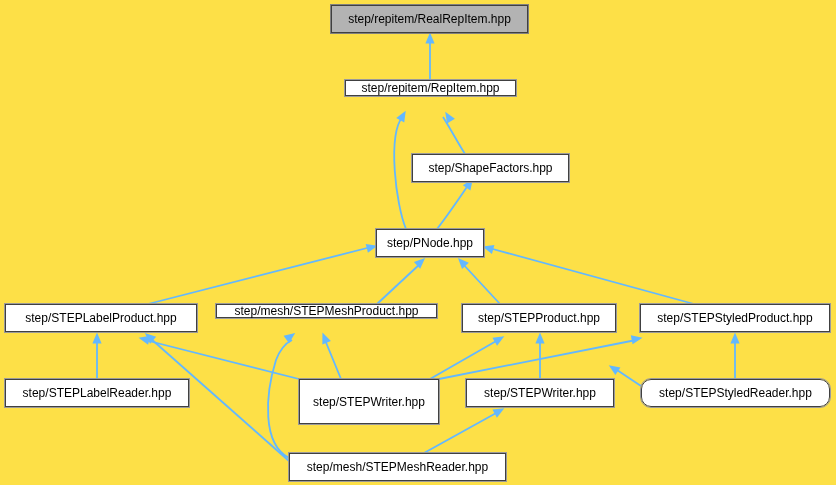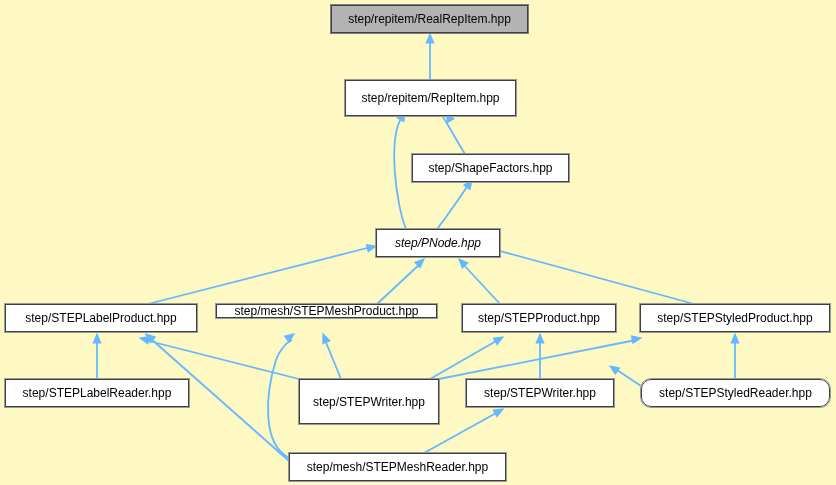--- a/index.html
+++ b/index.html
@@ -46,21 +46,21 @@
   }
   .node-label {
     display: block;
     line-height: 1;
     padding: 0 6px;
   }
 </style>
 </head>
 <body>
 
-<div id="graph-canvas" style="background: #fef9c3;">
+<div id="graph-canvas" style="background: #fde047;">
   <svg class="edge-layer" viewBox="0 0 836 485" xmlns="http://www.w3.org/2000/svg">
       <path d="M430,80 L430,40" fill="none" stroke="#63b8ff" stroke-width="1.8"></path>
       <polygon points="430,32.5 434.6,43.5 425.4,43.5" fill="#63b8ff"></polygon>
       <path d="M406,229 C396,205 387,135 403,116" fill="none" stroke="#63b8ff" stroke-width="1.8"></path>
       <polygon points="405.7494677461699,110.70065474278351 404.2380297297211,122.52755438395886 396.2687121521267,117.93081887411674" fill="#63b8ff"></polygon>
       <path d="M465,154 C458,143 450,128 443,117" fill="none" stroke="#63b8ff" stroke-width="1.8"></path>
       <polygon points="445.21524121777844,111.72165980516681 454.8903822182249,118.68956096846418 447.0498956899146,123.50274816608962" fill="#63b8ff"></polygon>
       <path d="M437,229 C448,215 460,197 469,184" fill="none" stroke="#63b8ff" stroke-width="1.8"></path>
       <polygon points="472.8504234303387,178.76437061012174 470.4032484034814,190.43361798893443 462.8247214788948,185.2176876161903" fill="#63b8ff"></polygon>
       <path d="M148,304 L371,247" fill="none" stroke="#63b8ff" stroke-width="1.8"></path>
@@ -90,27 +90,27 @@
       <path d="M289,458 C262,444 265,395 276,360 C281,347 288,342 292,340" fill="none" stroke="#63b8ff" stroke-width="1.8"></path>
       <polygon points="295.21532372958353,333.120802506651 288.9991553589078,343.29524356193315 283.6067440663673,335.84125802048743" fill="#63b8ff"></polygon>
       <path d="M424,453 L498,412" fill="none" stroke="#63b8ff" stroke-width="1.8"></path>
       <polygon points="504.3120717640796,408.27304217047686 496.9195495047002,417.62775299682426 492.4608748169581,409.58037951046936" fill="#63b8ff"></polygon>
       <path d="M289,461 L150,338" fill="none" stroke="#63b8ff" stroke-width="1.8"></path>
       <polygon points="144.87665872953355,333.0059655991532 156.16286687555103,336.85063797593233 150.06612255035756,343.7404644347933" fill="#63b8ff"></polygon>
     </svg>
 <div class="node-box highlight" style="left: 331px; top: 5px; width: 197px; height: 28px;">
       <span class="node-label">step/repitem/RealRepItem.hpp</span>
     </div>
-    <div class="node-box" style="left: 345px; top: 80px; width: 171px; height: 36px;">
+    <div class="node-box" style="left: 345px; top: 80px; width: 171px; height: 16px;">
       <span class="node-label">step/repitem/RepItem.hpp</span>
     </div>
     <div class="node-box" style="left: 412px; top: 154px; width: 157px; height: 28px;">
       <span class="node-label">step/ShapeFactors.hpp</span>
     </div>
-    <div class="node-box" style="left: 376px; top: 229px; width: 124px; height: 28px; font-style: italic;">
+    <div class="node-box" style="left: 376px; top: 229px; width: 108px; height: 28px;">
       <span class="node-label">step/PNode.hpp</span>
     </div>
     <div class="node-box" style="left: 5px; top: 304px; width: 192px; height: 28px;">
       <span class="node-label">step/STEPLabelProduct.hpp</span>
     </div>
     <div class="node-box" style="left: 216px; top: 304px; width: 221px; height: 14px;">
       <span class="node-label">step/mesh/STEPMeshProduct.hpp</span>
     </div>
     <div class="node-box" style="left: 462px; top: 304px; width: 154px; height: 28px;">
       <span class="node-label">step/STEPProduct.hpp</span>

